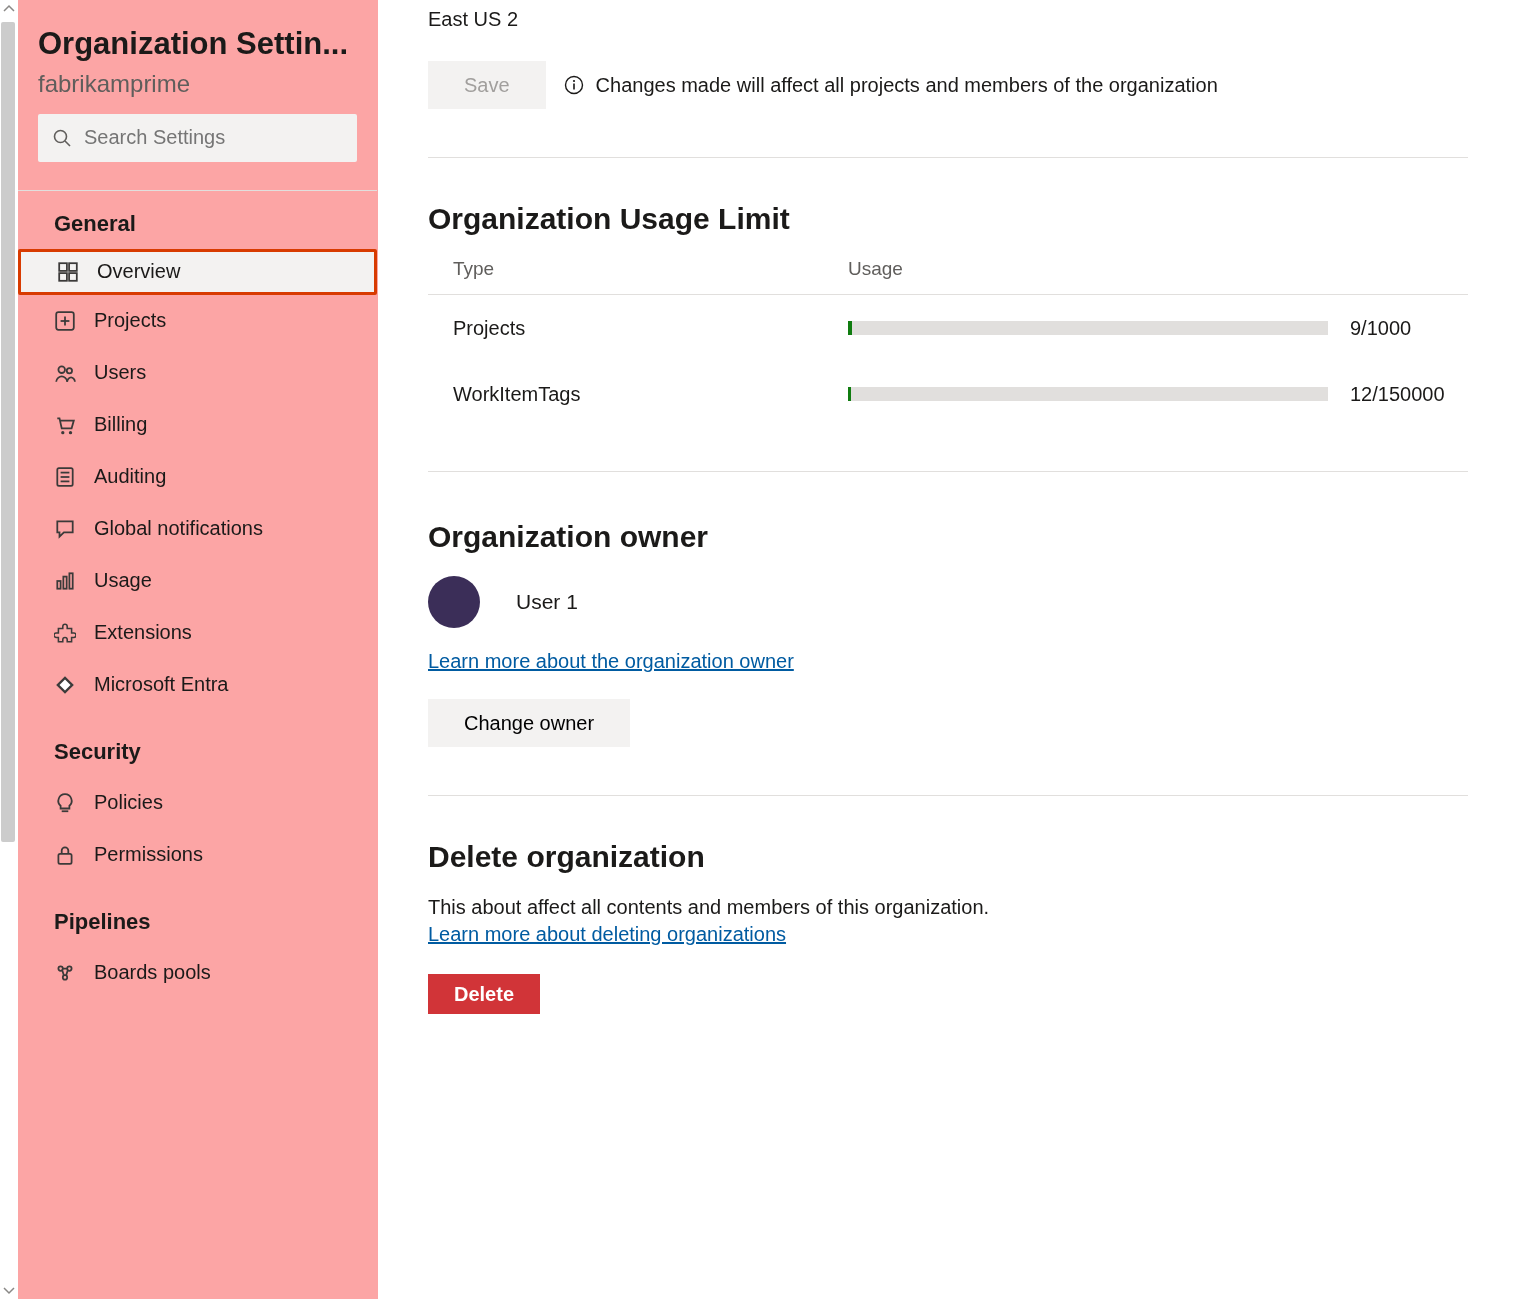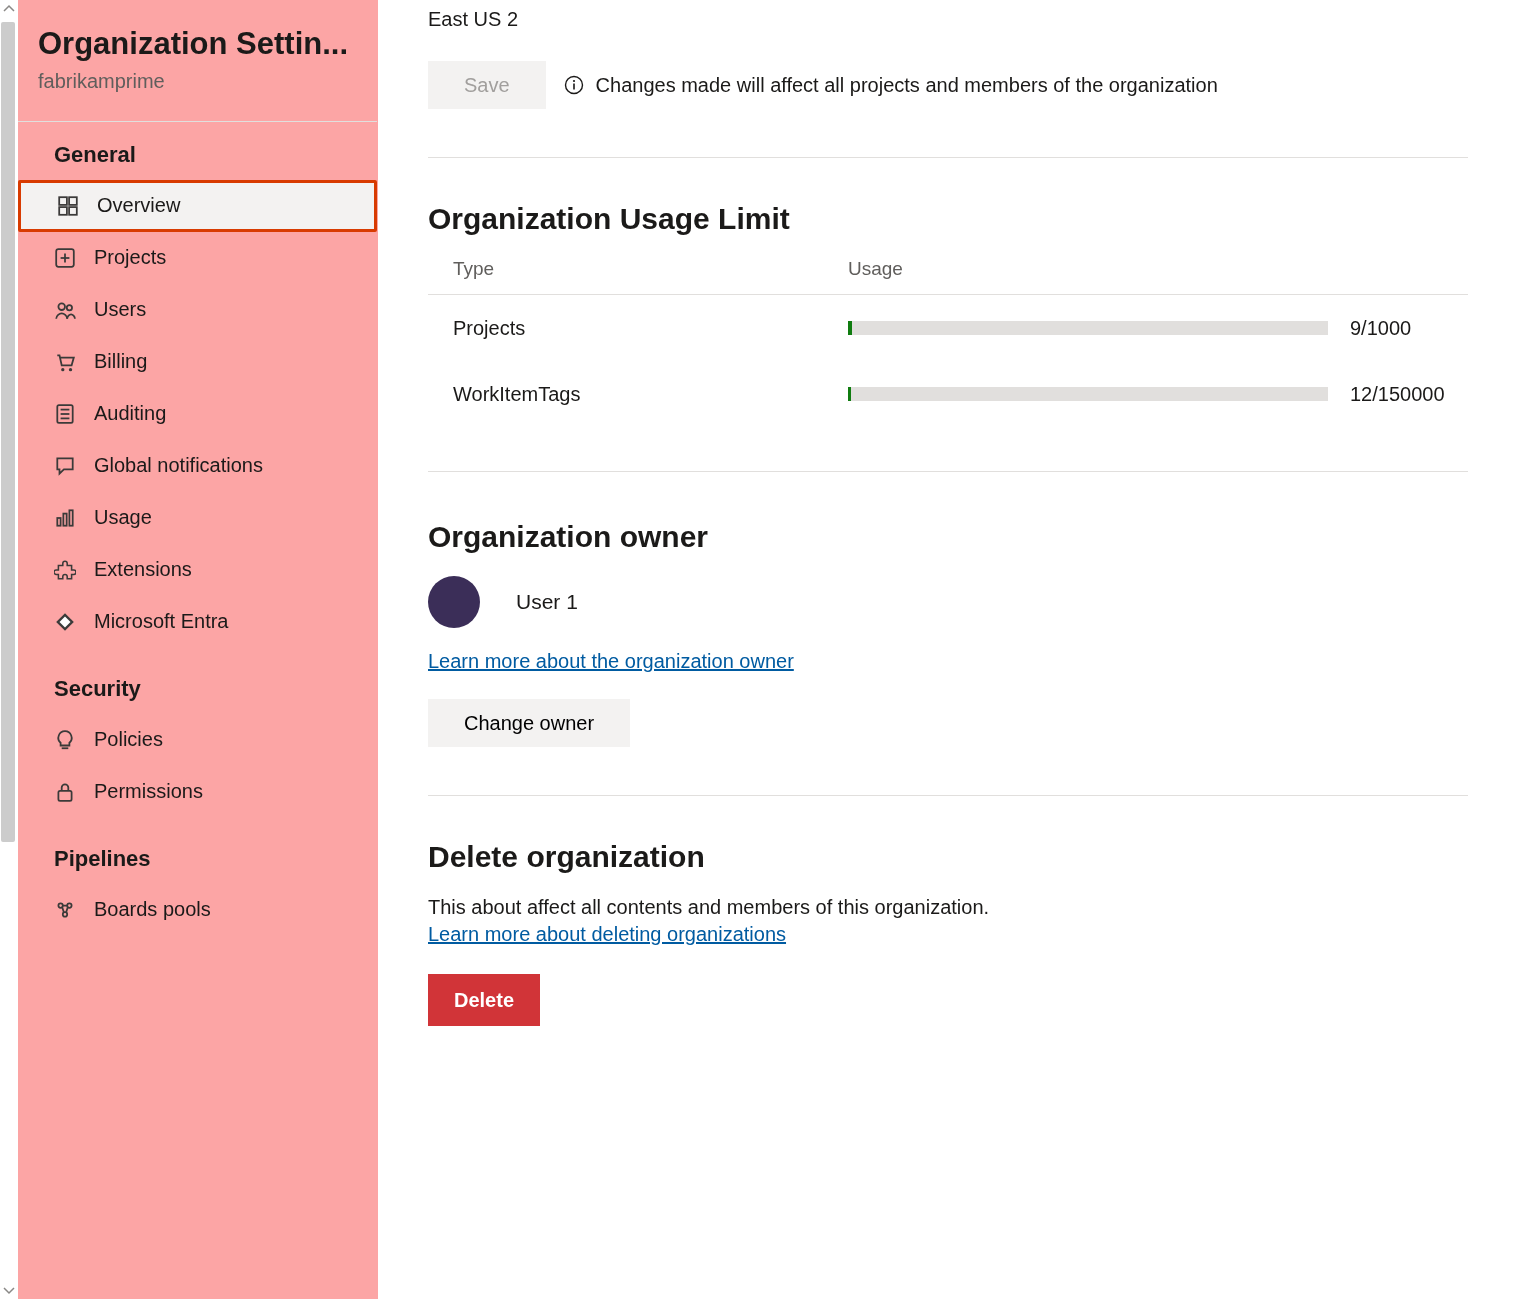--- a/index.html
+++ b/index.html
@@ -8,31 +8,31 @@
   
   .sb-strip{width:18px;background:#fff;display:flex;flex-direction:column;align-items:center;}
   .sb-arrow{width:18px;height:18px;display:flex;align-items:center;justify-content:center;color:#8a8886;}
   .sb-track{flex:1;width:18px;background:#fff;position:relative;}
   .sb-thumb{position:absolute;left:1px;top:4px;width:14px;height:820px;background:#cccccc;border-radius:2px;}
   .sb-arrow.bottom{margin-top:auto;}
 
   
   .sidebar{width:360px;border-right:1px solid transparent;padding:25px 0 0 0;background:#fca5a5;}
   .side-title{font-size:31px;font-weight:600;padding:0 20px;line-height:1.25;white-space:nowrap;overflow:hidden;text-overflow:ellipsis;}
-  .side-sub{font-size:20px;color:#605e5c;padding:6px 20px 0 20px;}
+  .side-sub{font-size:24px;color:#605e5c;padding:6px 20px 0 20px;}
   .search-wrap{margin:16px 20px 0 20px;background:#f3f2f1;height:48px;display:flex;align-items:center;padding:0 14px;border-radius:2px;}
   .search-wrap svg{flex:none;margin-right:12px;}
   .search-input{border:none;background:transparent;outline:none;font-size:20px;color:#605e5c;width:100%;}
   .side-divider{margin-top:28px;border-top:1px solid #e1dfdd;}
   .nav-group{padding:20px 0 8px 0;}
   .nav-group-title{font-size:22px;font-weight:600;padding:0 36px 12px 36px;}
   .nav-item{display:flex;align-items:center;height:52px;padding:0 36px;font-size:20px;cursor:pointer;color:#1b1a19;}
   .nav-item .ico{width:22px;height:22px;margin-right:18px;flex:none;color:#3b3a39;}
   .nav-item.selected{background:#f3f2f1;}
-  .nav-item.highlight{border:3px solid #d83b01;border-radius:2px;height:52px;}
+  .nav-item.highlight{border:3px solid #d83b01;border-radius:2px;height:46px;}
 
   
   .main{flex:1;padding:6px 50px 40px 50px;overflow:hidden;}
   .region{font-size:20px;margin-top:2px;}
   .save-row{display:flex;align-items:center;margin-top:30px;}
   .btn{height:48px;padding:0 36px;font-size:20px;border:none;background:#f3f2f1;cursor:pointer;}
   .btn.disabled{color:#a19f9d;background:#f3f2f1;cursor:default;}
   .info-ico{margin:0 12px 0 18px;display:flex;align-items:center;}
   .save-text{font-size:20px;}
   .rule{border:0;border-top:1px solid #e1dfdd;margin:48px 0 44px 0;}
@@ -49,21 +49,21 @@
 
   .owner-row{display:flex;align-items:center;margin-top:8px;}
   .avatar{width:52px;height:52px;border-radius:50%;background:#3b2e58;margin-right:36px;}
   .owner-name{font-size:21px;}
   .link{color:#005ba1;text-decoration:underline;cursor:pointer;font-size:20px;}
   .link.block{display:inline-block;margin-top:22px;}
   .change-btn{margin-top:26px;}
 
   .del-desc{font-size:20px;margin-top:4px;}
   .del-link{display:inline-block;margin-top:4px;}
-  .danger-btn{margin-top:28px;background:#d13438;color:#fff;font-weight:600;padding:0 26px;height:52px;}
+  .danger-btn{margin-top:28px;background:#d13438;color:#fff;font-weight:600;padding:0 26px;height:40px;}
 
   svg{display:block;}
   .nav-item .ico svg{width:22px;height:22px;}
 </style>
 </head>
 <body>
 
 <div class="app">
 
   <div class="sb-strip">
@@ -78,20 +78,29 @@
     <div class="sb-arrow bottom">
       <svg width="12" height="12" viewBox="0 0 12 12">
           <path d="M1 4 L6 9 L11 4" fill="none" stroke="#8a8886" stroke-width="1.5"></path>
         </svg>
     </div>
   </div>
 
   <aside class="sidebar">
     <div class="side-title">Organization Settin...</div>
     <div class="side-sub">fabrikamprime</div>
+    <div class="search-wrap">
+      <span>
+        <svg width="20" height="20" viewBox="0 0 20 20">
+            <circle cx="8.5" cy="8.5" r="6" fill="none" stroke="#605e5c" stroke-width="1.6"></circle>
+            <line x1="13" y1="13" x2="18" y2="18" stroke="#605e5c" stroke-width="1.6"></line>
+          </svg>
+      </span>
+      <input class="search-input" placeholder="Search Settings" style="">
+    </div>
     <div class="side-divider"></div>
 
     <div id="nav-root">
         <div class="nav-group">
           <div class="nav-group-title">General</div>
           <div class="nav-item selected highlight">
             <span class="ico">
               <svg viewBox="0 0 20 20">
                 <rect x="2" y="2" width="7" height="7" fill="none" stroke="currentColor" stroke-width="1.6"></rect>
                 <rect x="11" y="2" width="7" height="7" fill="none" stroke="currentColor" stroke-width="1.6"></rect>

